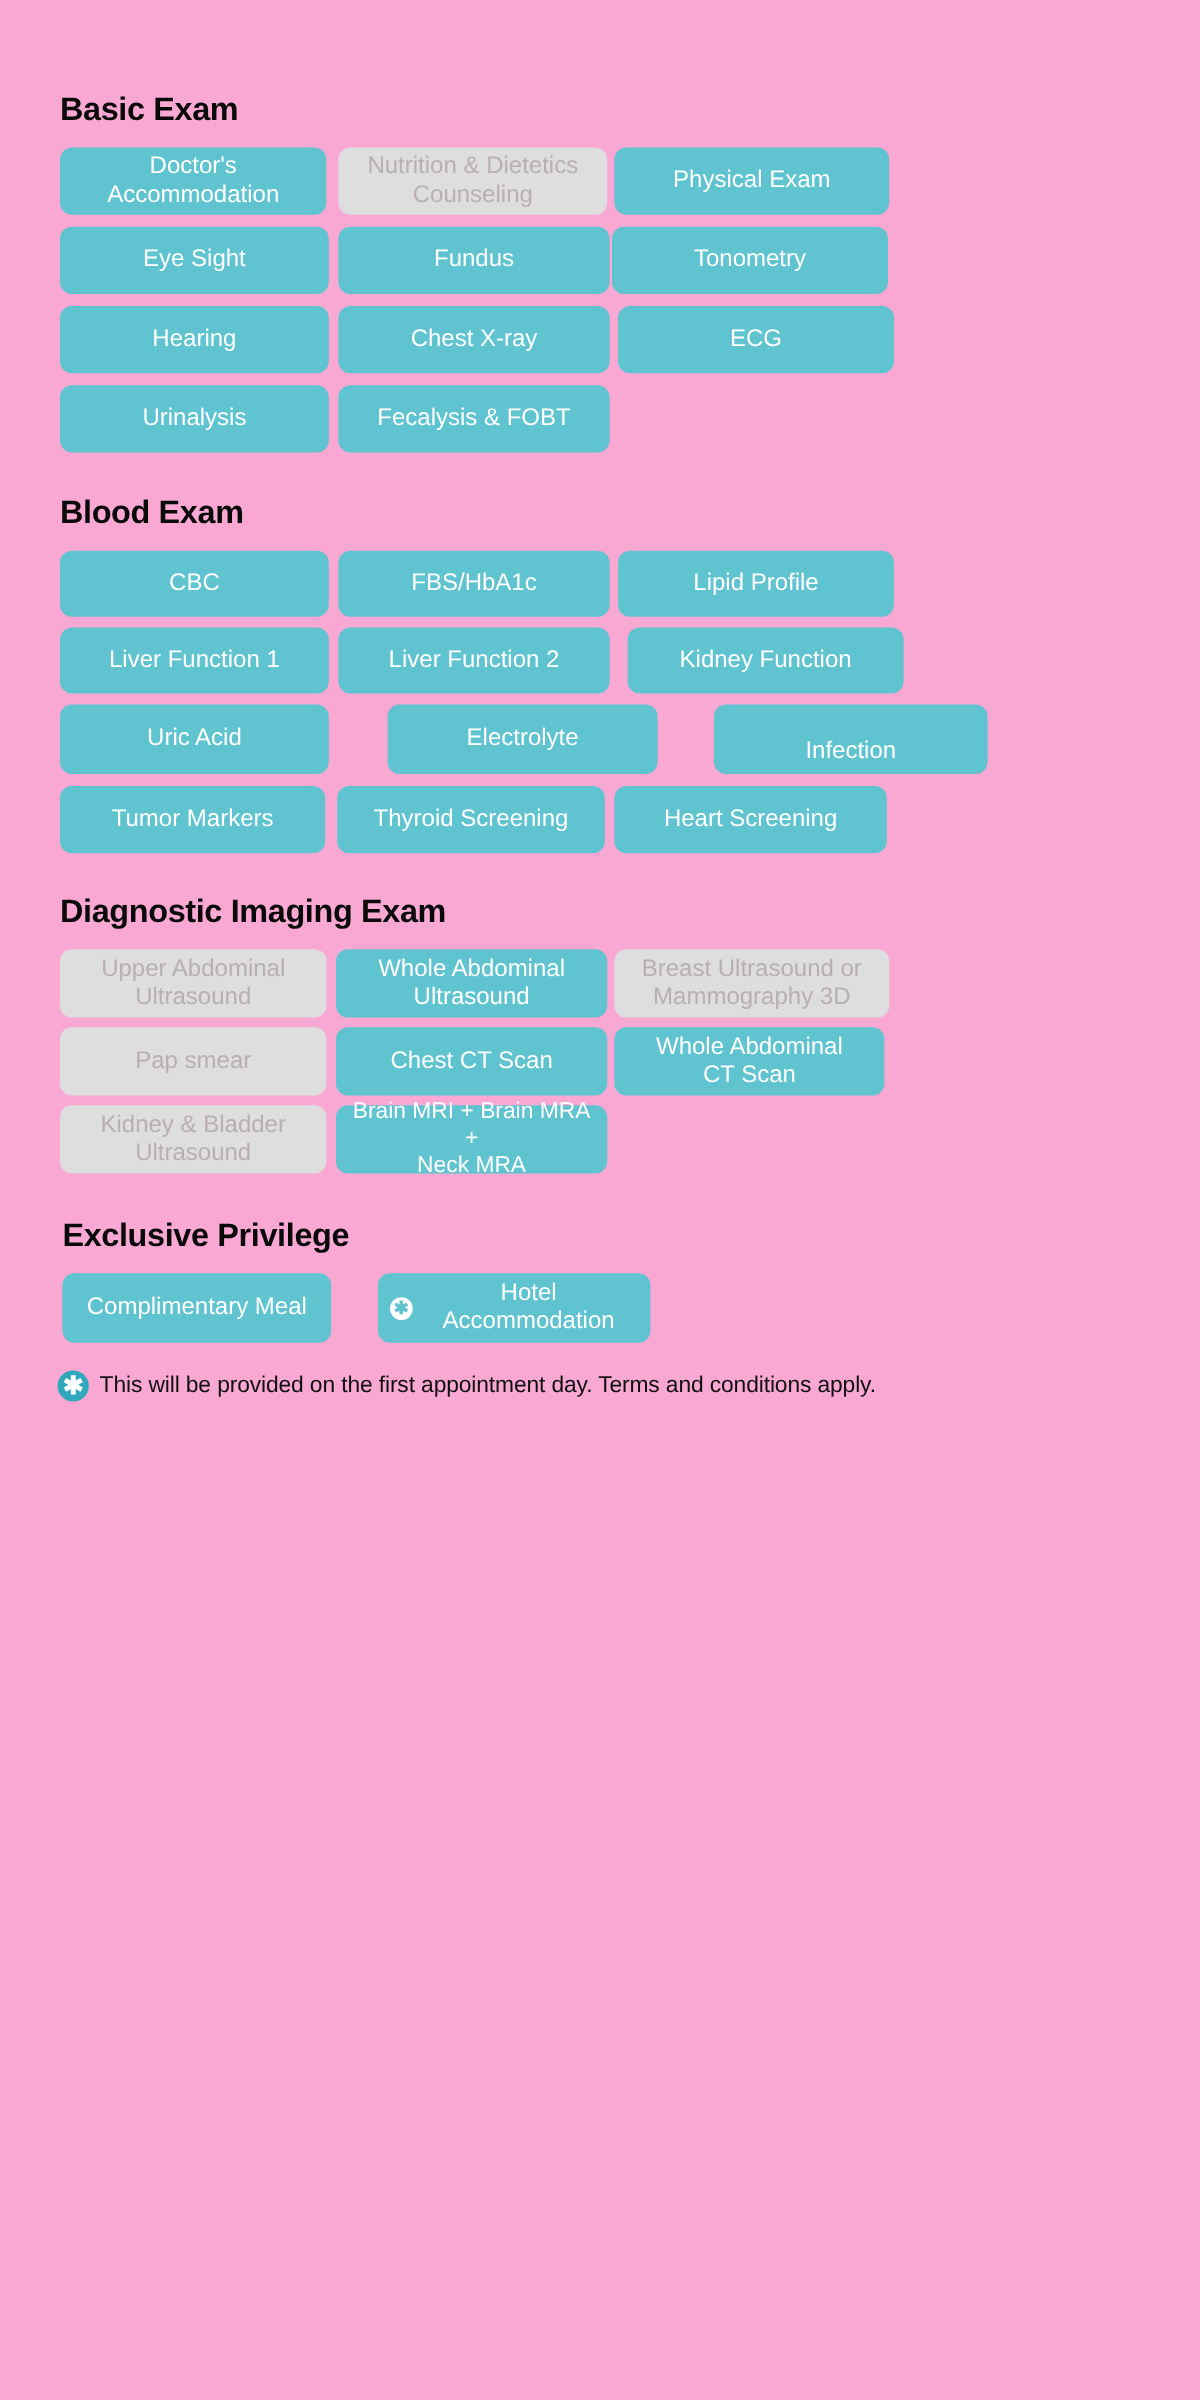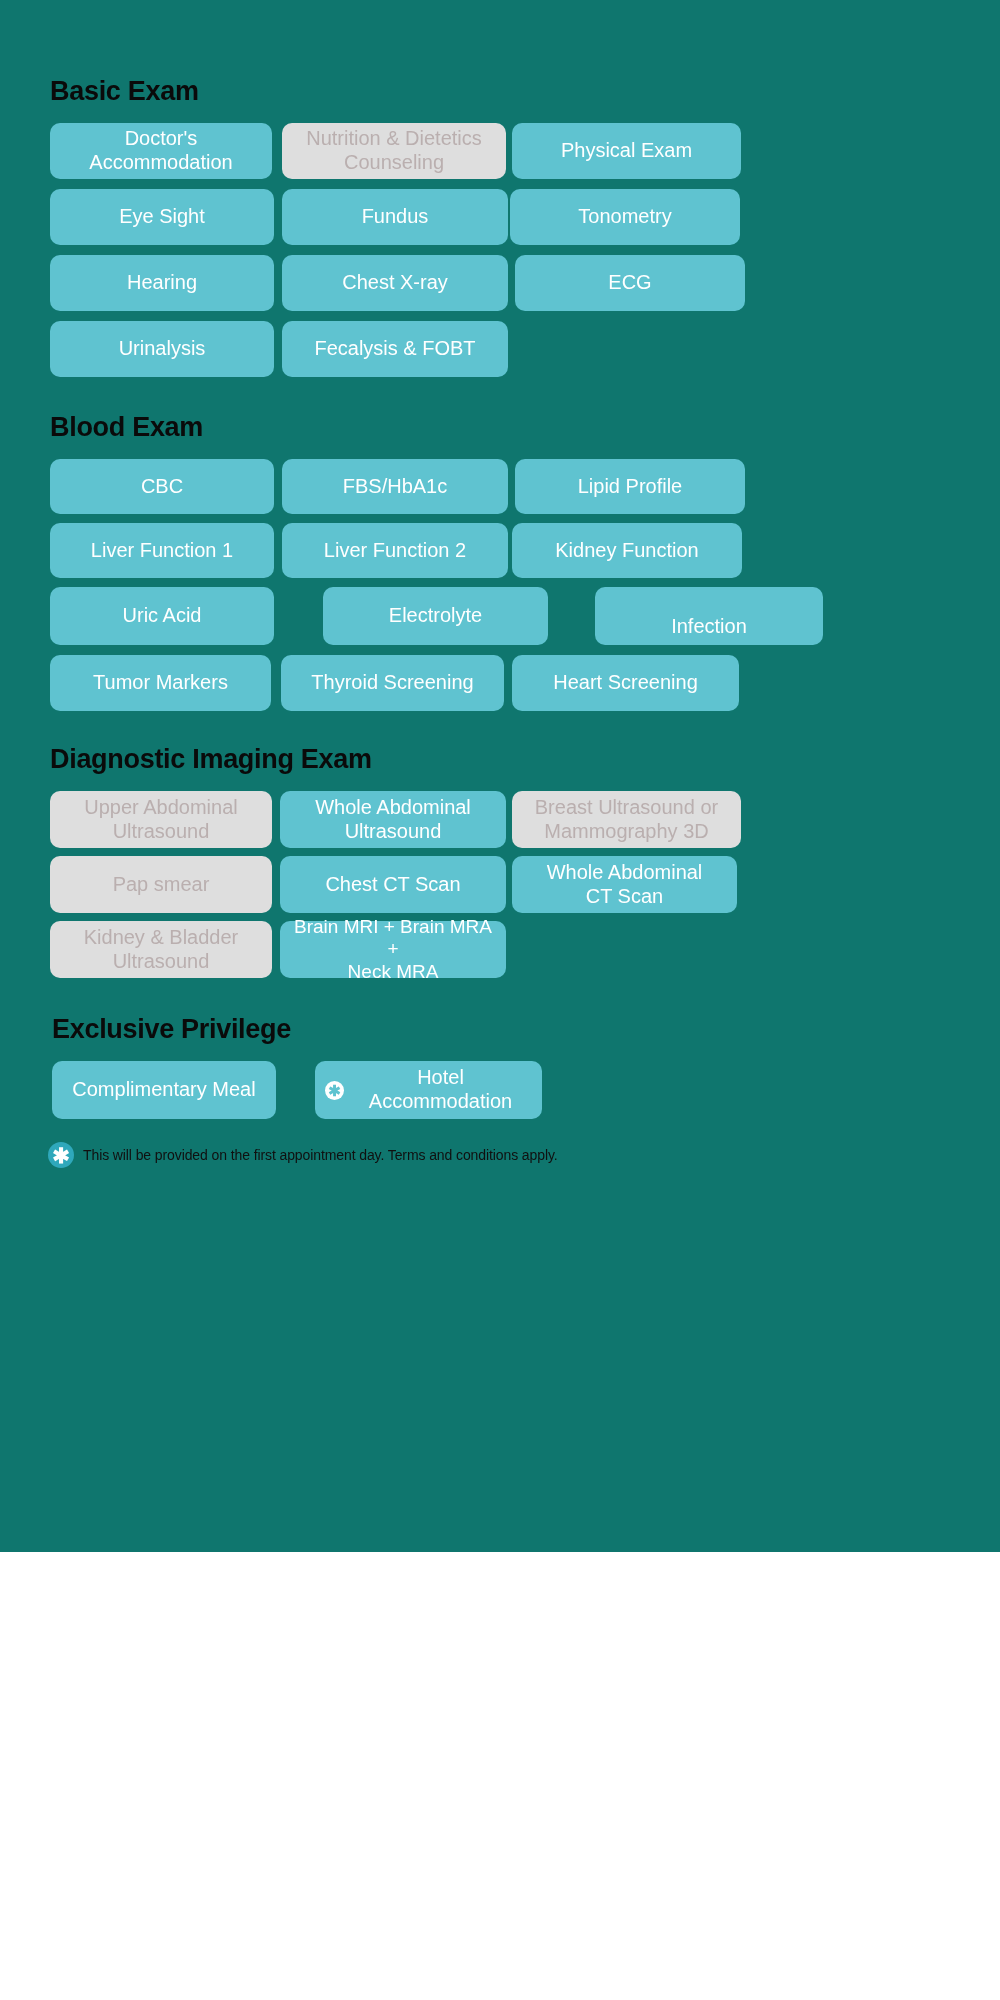--- a/index.html
+++ b/index.html
@@ -12,22 +12,22 @@
     height: 2000px;
     font-family: "Liberation Sans", sans-serif;
     position: relative;
     overflow: hidden;
   }
   .page {
     position: absolute;
     left: 0;
     top: 0;
     width: 1000px;
-    height: 1552px;
-    background: #0f766e;
+    height: 2000px;
+    background: #f9a8d4;
   }
 
   .section {
     position: absolute;
     left: 0;
     width: 1000px;
   }
 
   .section-title {
     font-size: 27px;
@@ -117,21 +117,21 @@
     height: 26px;
     min-width: 26px;
     border-radius: 50%;
     background: #2FA8BB;
     color: #ffffff;
     font-size: 21px;
     line-height: 1;
     font-weight: 700;
   }
   .foot-text {
-    font-size: 14px;
+    font-size: 19px;
     color: #101010;
     font-weight: 400;
     letter-spacing: -0.1px;
     white-space: nowrap;
     text-align: center;
   }
 </style>
 </head>
 <body>
 
@@ -203,21 +203,21 @@
         </div>
         <div class="chip on" style="width:230px;height:55px;">
           <span class="lbl">Lipid Profile</span>
         </div>
       </div>
 
       <div class="row" style="margin-bottom:9px;">
         <div class="chip on" style="width:224px;height:55px;margin-right:8px;">
           <span class="lbl">Liver Function 1</span>
         </div>
-        <div class="chip on" style="width:226px;height:55px;margin-right:4px;">
+        <div class="chip on" style="width:226px;height:55px;margin-right:15px;">
           <span class="lbl">Liver Function 2</span>
         </div>
         <div class="chip on" style="width:230px;height:55px;">
           <span class="lbl">Kidney Function</span>
         </div>
       </div>
 
       <div class="row" style="gap:40px;">
         <div class="chip on" style="width:224px;height:58px;margin-right:9px;">
           <span class="lbl">Uric Acid</span>

